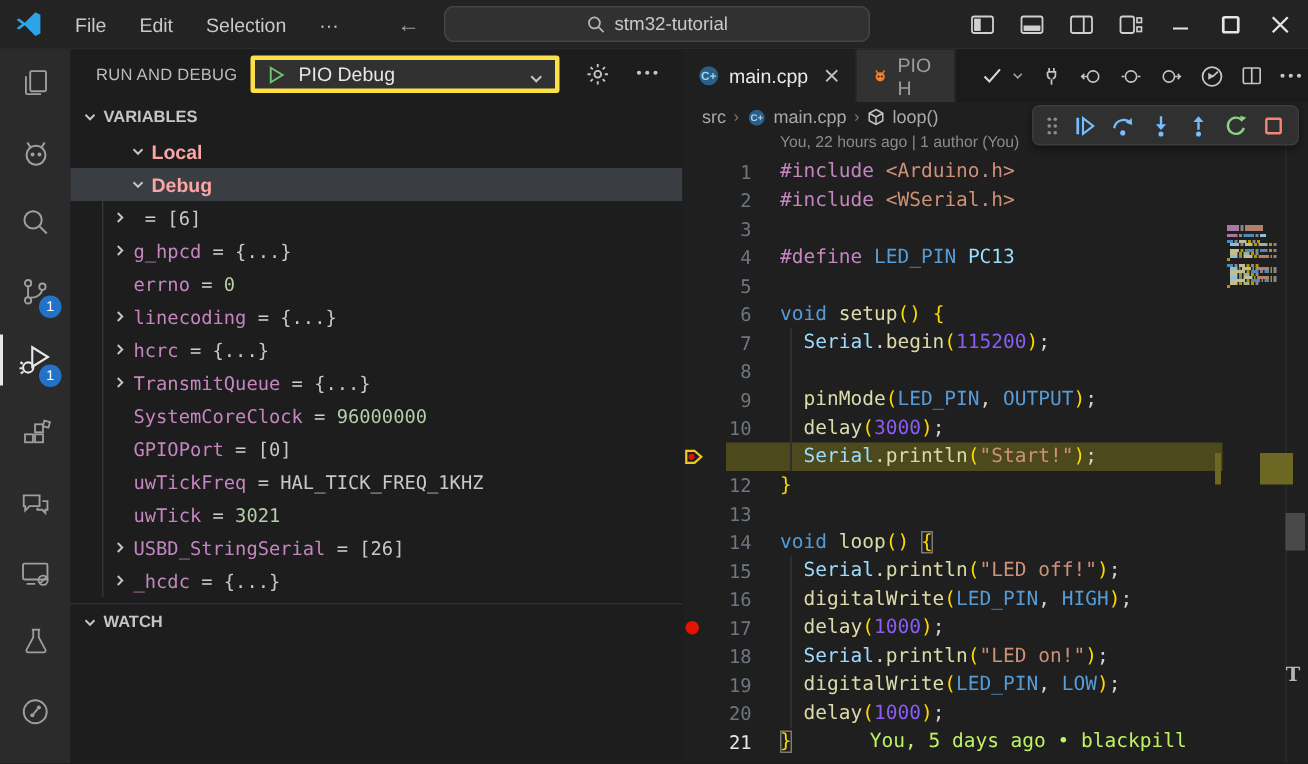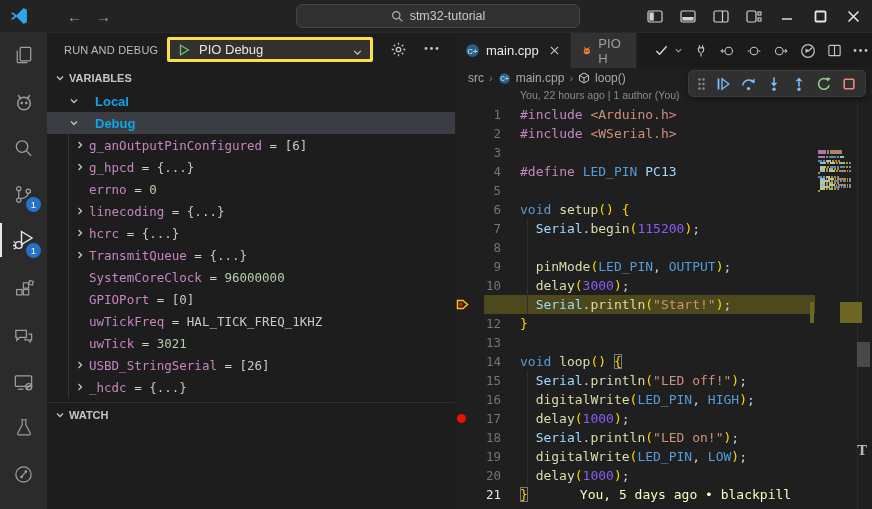--- a/index.html
+++ b/index.html
@@ -36,22 +36,22 @@
   .sb-title { color:#bdbdbd; font-size:11px; letter-spacing:.2px; margin-left:17px; white-space:nowrap; }
   .launch-select { position:absolute; left:120px; top:4px; width:206px; height:25px; background:#313132;
                    border:3px solid #fde047; border-radius:2px; display:flex; align-items:center; color:#e6e6e6; }
   .launch-select .lbl { margin-left:8px; font-size:13px; }
   .launch-select .chev { position:absolute; right:7px; top:7px; }
   .sb-header .gear { position:absolute; right:48px; top:8px; color:#c5c5c5; }
   .sb-header .dots { position:absolute; right:16px; top:13px; color:#c5c5c5; }
 
   .sec-header { height:24px; display:flex; align-items:center; gap:4px; padding-left:8px;
                 font-size:11px; font-weight:bold; color:#c5c5c5; flex:none; }
-  .scope-row { height:22px; display:flex; align-items:center; gap:16px; padding-left:22px;
-               font-weight:bold; color:#0ea5e9; flex:none; }
+  .scope-row { height:22px; display:flex; align-items:center; gap:4px; padding-left:40px;
+               font-weight:bold; color:#fca5a5; flex:none; }
   .scope-row.selected { background:#3a3d41; }
   .varlist { position:relative; flex:none; }
   .varlist::before { content:""; position:absolute; left:21px; top:0; bottom:0; width:1px; background:#343435; }
   .var-row { height:22px; display:flex; align-items:center; padding-left:28px;
              font-family:"DejaVu Sans Mono", monospace; font-size:12.5px; white-space:pre; }
   .var-row .tw { width:14px; color:#c5c5c5; flex:none; }
   .var-name { color:#c586c0; }
   .var-eq { color:#cfcfcf; }
   .var-val { color:#c8c8c8; }
   .var-val.num { color:#b5cea8; }
@@ -79,21 +79,21 @@
   .lnum { width:30px; flex:none; text-align:right; color:#6e7681; font-size:12.5px; }
   .lnum.bright { color:#e6e6e6; }
   .lcontent { flex:1; padding-left:19px; }
   .cl-current .lcontent { background:#4c491d; margin-left:-17px; padding-left:36px; margin-right:57px; }
   .tk-pp { color:#c586c0; } .tk-str { color:#ce9178; } .tk-kw { color:#569cd6; }
   .tk-fn { color:#dcdcaa; } .tk-var { color:#9cdcfe; } .tk-num { color:#8b5cf6; }
   .tk-pun { color:#d4d4d4; } .tk-br { color:#ffd700; }
   .tk-brbox { color:#ffd700; outline:1px solid #7a7a7a; outline-offset:-1px; }
   .tk-ind { display:inline-block; width:2ch; height:100%; vertical-align:top;
             background:linear-gradient(to right, transparent 7px, #303030 7px, #303030 8px, transparent 8px); }
-  .blame { color:#fef9c3; margin-left:52px; }
+  .blame { color:#bef264; margin-left:52px; }
   .bp-dot { position:absolute; left:2px; top:5px; width:9px; height:9px; border-radius:50%; background:#e51400; }
 
   
   .debug-toolbar { position:absolute; right:6px; top:37px; height:27px; background:#303031;
                    border:1px solid #3c3c3d; border-radius:5px; display:flex; align-items:center;
                    gap:9px; padding:0 8px; box-shadow:0 2px 6px rgba(0,0,0,.4); z-index:5; }
 
   
   .minimap { position:absolute; left:363px; top:62px; width:34px; }
   .mm-line { height:2px; display:flex; align-items:center; }
@@ -109,20 +109,26 @@
 </style>
 </head>
 <body>
 
 <div id="app">
 
   <div class="titlebar">
     <svg class="vscode-logo" viewBox="0 0 24 24">
       <path d="M17.5 2.5 L9 11 L4.5 7.6 L2.5 8.6 L6.8 12 L2.5 15.4 L4.5 16.4 L9 13 L17.5 21.5 L21.5 19.5 V4.5 Z" fill="#2da4e8"></path>
     </svg>
+    <div id="menubar" style="display:flex">
+      <div class="menu-item">File</div>
+      <div class="menu-item">Edit</div>
+      <div class="menu-item">Selection</div>
+      <div class="menu-item">···</div>
+    </div>
     <div class="nav-arrows">
       <span>←</span>
       <span>→</span>
     </div>
     <div class="searchbox">
       <svg width="13" height="13" viewBox="0 0 16 16">
         <circle cx="6.5" cy="6.5" r="4.5" fill="none" stroke="#b8b8b8" stroke-width="1.4"></circle>
         <line x1="10" y1="10" x2="14" y2="14" stroke="#b8b8b8" stroke-width="1.4"></line>
       </svg>
       <span>stm32-tutorial</span>
@@ -288,21 +294,21 @@
         <div class="scope-row selected">
           <svg width="10" height="10" viewBox="0 0 10 10">
             <path d="M2 3.5 L5 6.5 L8 3.5" fill="none" stroke="#c5c5c5" stroke-width="1.3"></path>
           </svg>
           <span>Debug</span>
         </div>
       </div>
     <div id="varlist" class="varlist">
         <div class="var-row"><span class="tw"><svg width="10" height="10" viewBox="0 0 10 10">
               <path d="M3.5 2 L6.5 5 L3.5 8" fill="none" stroke="#c5c5c5" stroke-width="1.3"></path>
-            </svg></span><span class="var-name">g_anOutputPinConfigured</span><span class="var-eq"> = </span><span class="var-val plain">[6]</span></div>
+            </svg></span><span class="var-eq"> = </span><span class="var-val plain">[6]</span></div>
         <div class="var-row"><span class="tw"><svg width="10" height="10" viewBox="0 0 10 10">
               <path d="M3.5 2 L6.5 5 L3.5 8" fill="none" stroke="#c5c5c5" stroke-width="1.3"></path>
             </svg></span><span class="var-name">g_hpcd</span><span class="var-eq"> = </span><span class="var-val plain">{...}</span></div>
         <div class="var-row"><span class="tw"></span><span class="var-name">errno</span><span class="var-eq"> = </span><span class="var-val num">0</span></div>
         <div class="var-row"><span class="tw"><svg width="10" height="10" viewBox="0 0 10 10">
               <path d="M3.5 2 L6.5 5 L3.5 8" fill="none" stroke="#c5c5c5" stroke-width="1.3"></path>
             </svg></span><span class="var-name">linecoding</span><span class="var-eq"> = </span><span class="var-val plain">{...}</span></div>
         <div class="var-row"><span class="tw"><svg width="10" height="10" viewBox="0 0 10 10">
               <path d="M3.5 2 L6.5 5 L3.5 8" fill="none" stroke="#c5c5c5" stroke-width="1.3"></path>
             </svg></span><span class="var-name">hcrc</span><span class="var-eq"> = </span><span class="var-val plain">{...}</span></div>

